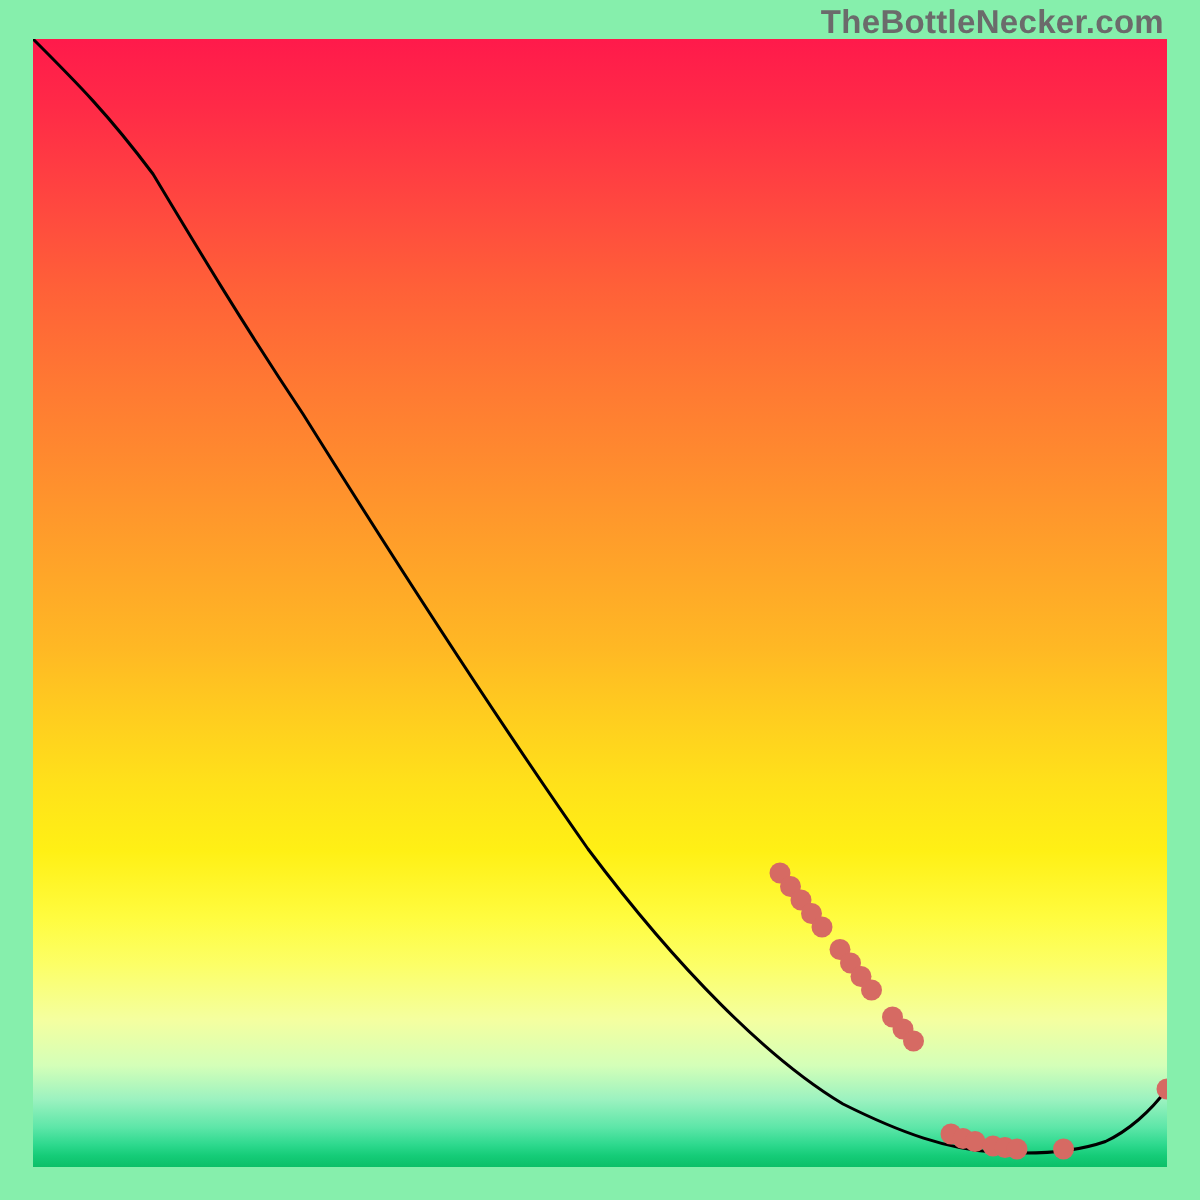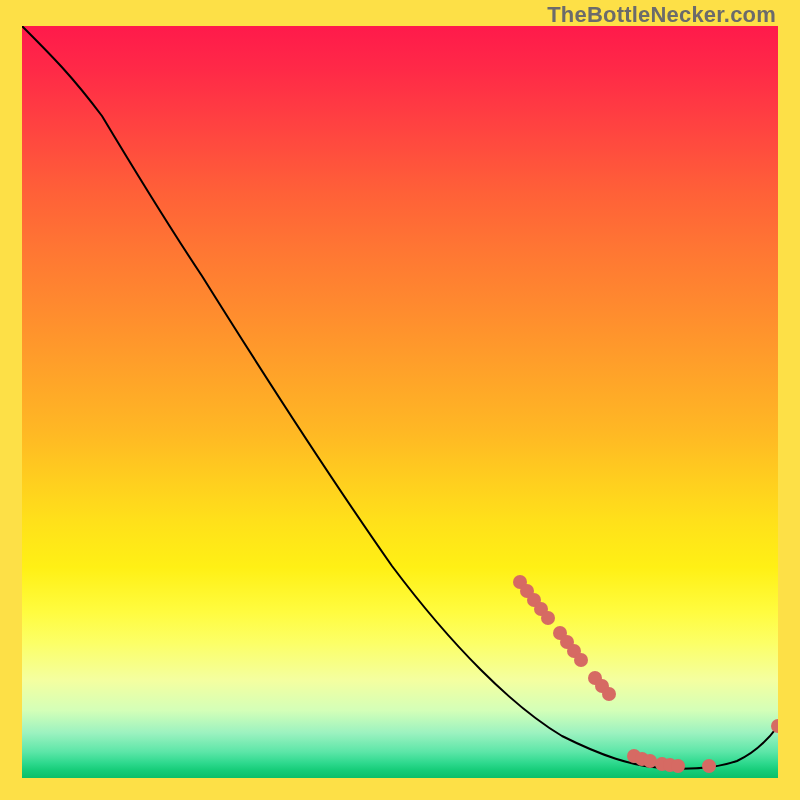--- a/index.html
+++ b/index.html
@@ -8,21 +8,21 @@
     width: 800px;
     height: 800px;
     background: #000;
     font-family: Arial, Helvetica, sans-serif;
     overflow: hidden;
   }
   .frame {
     position: relative;
     width: 800px;
     height: 800px;
-    background: #fde047;
+    background: #86efac;
   }
   .attribution {
     position: absolute;
     top: 2px;
     right: 24px;
     font-size: 22px;
     font-weight: 600;
     color: #6b6b6b;
     letter-spacing: 0.2px;
   }

